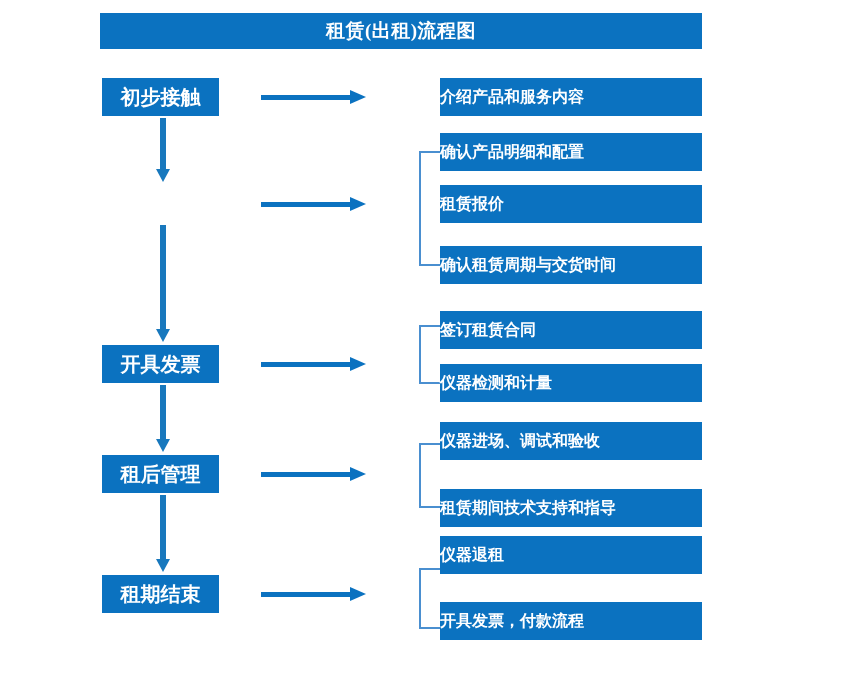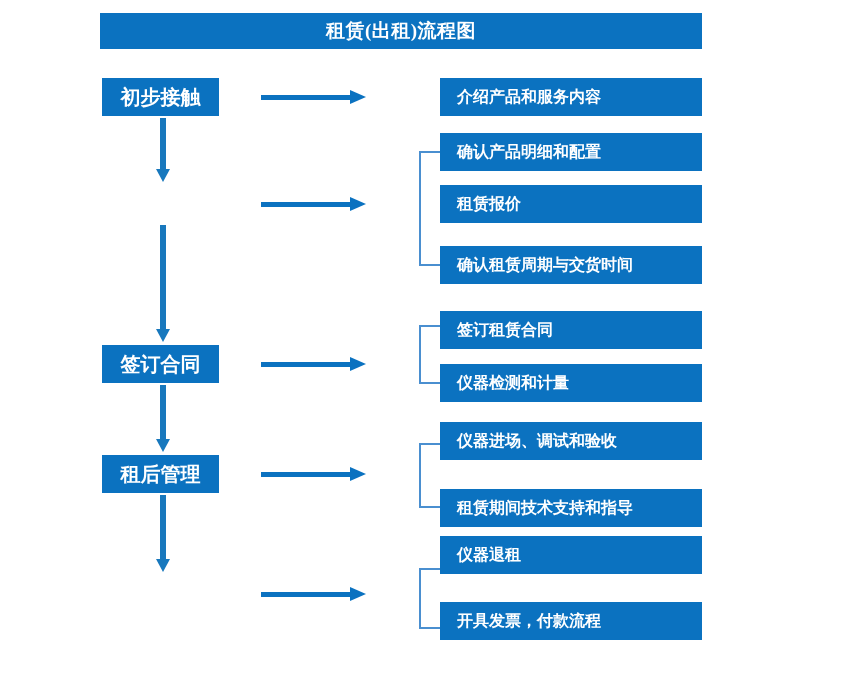--- a/index.html
+++ b/index.html
@@ -48,21 +48,20 @@
     width: 117px;
     height: 38px;
     justify-content: center;
     font-size: 20px;
   }
   .box.right {
     left: 440px;
     width: 262px;
     height: 38px;
     justify-content: flex-start;
-    padding-left: 17px;
     font-size: 16px;
   }
 
   
   .harrow {
     position: absolute;
     left: 261px;
     width: 105px;
     height: 14px;
   }
@@ -119,22 +118,23 @@
   }
 </style>
 </head>
 <body>
 
 <div id="canvas">
 
   <div class="title-bar">租赁(出租)流程图</div>
 
   <div class="box left" style="top:78px;">初步接触</div>
-  <div class="box left" style="top:345px;">签订合同</div>
+  <div class="box left" style="top:345px;">开具发票</div>
   <div class="box left" style="top:455px;">租后管理</div>
+  <div class="box left" style="top:575px;">租期结束</div>
 
   <div class="varrow" style="top:118px; height:64px;">
     <div class="shaft" style="height:51px;"></div>
     <div class="head"></div>
   </div>
   <div class="varrow" style="top:225px; height:117px;">
     <div class="shaft" style="height:104px;"></div>
     <div class="head"></div>
   </div>
   <div class="varrow" style="top:385px; height:67px;">

